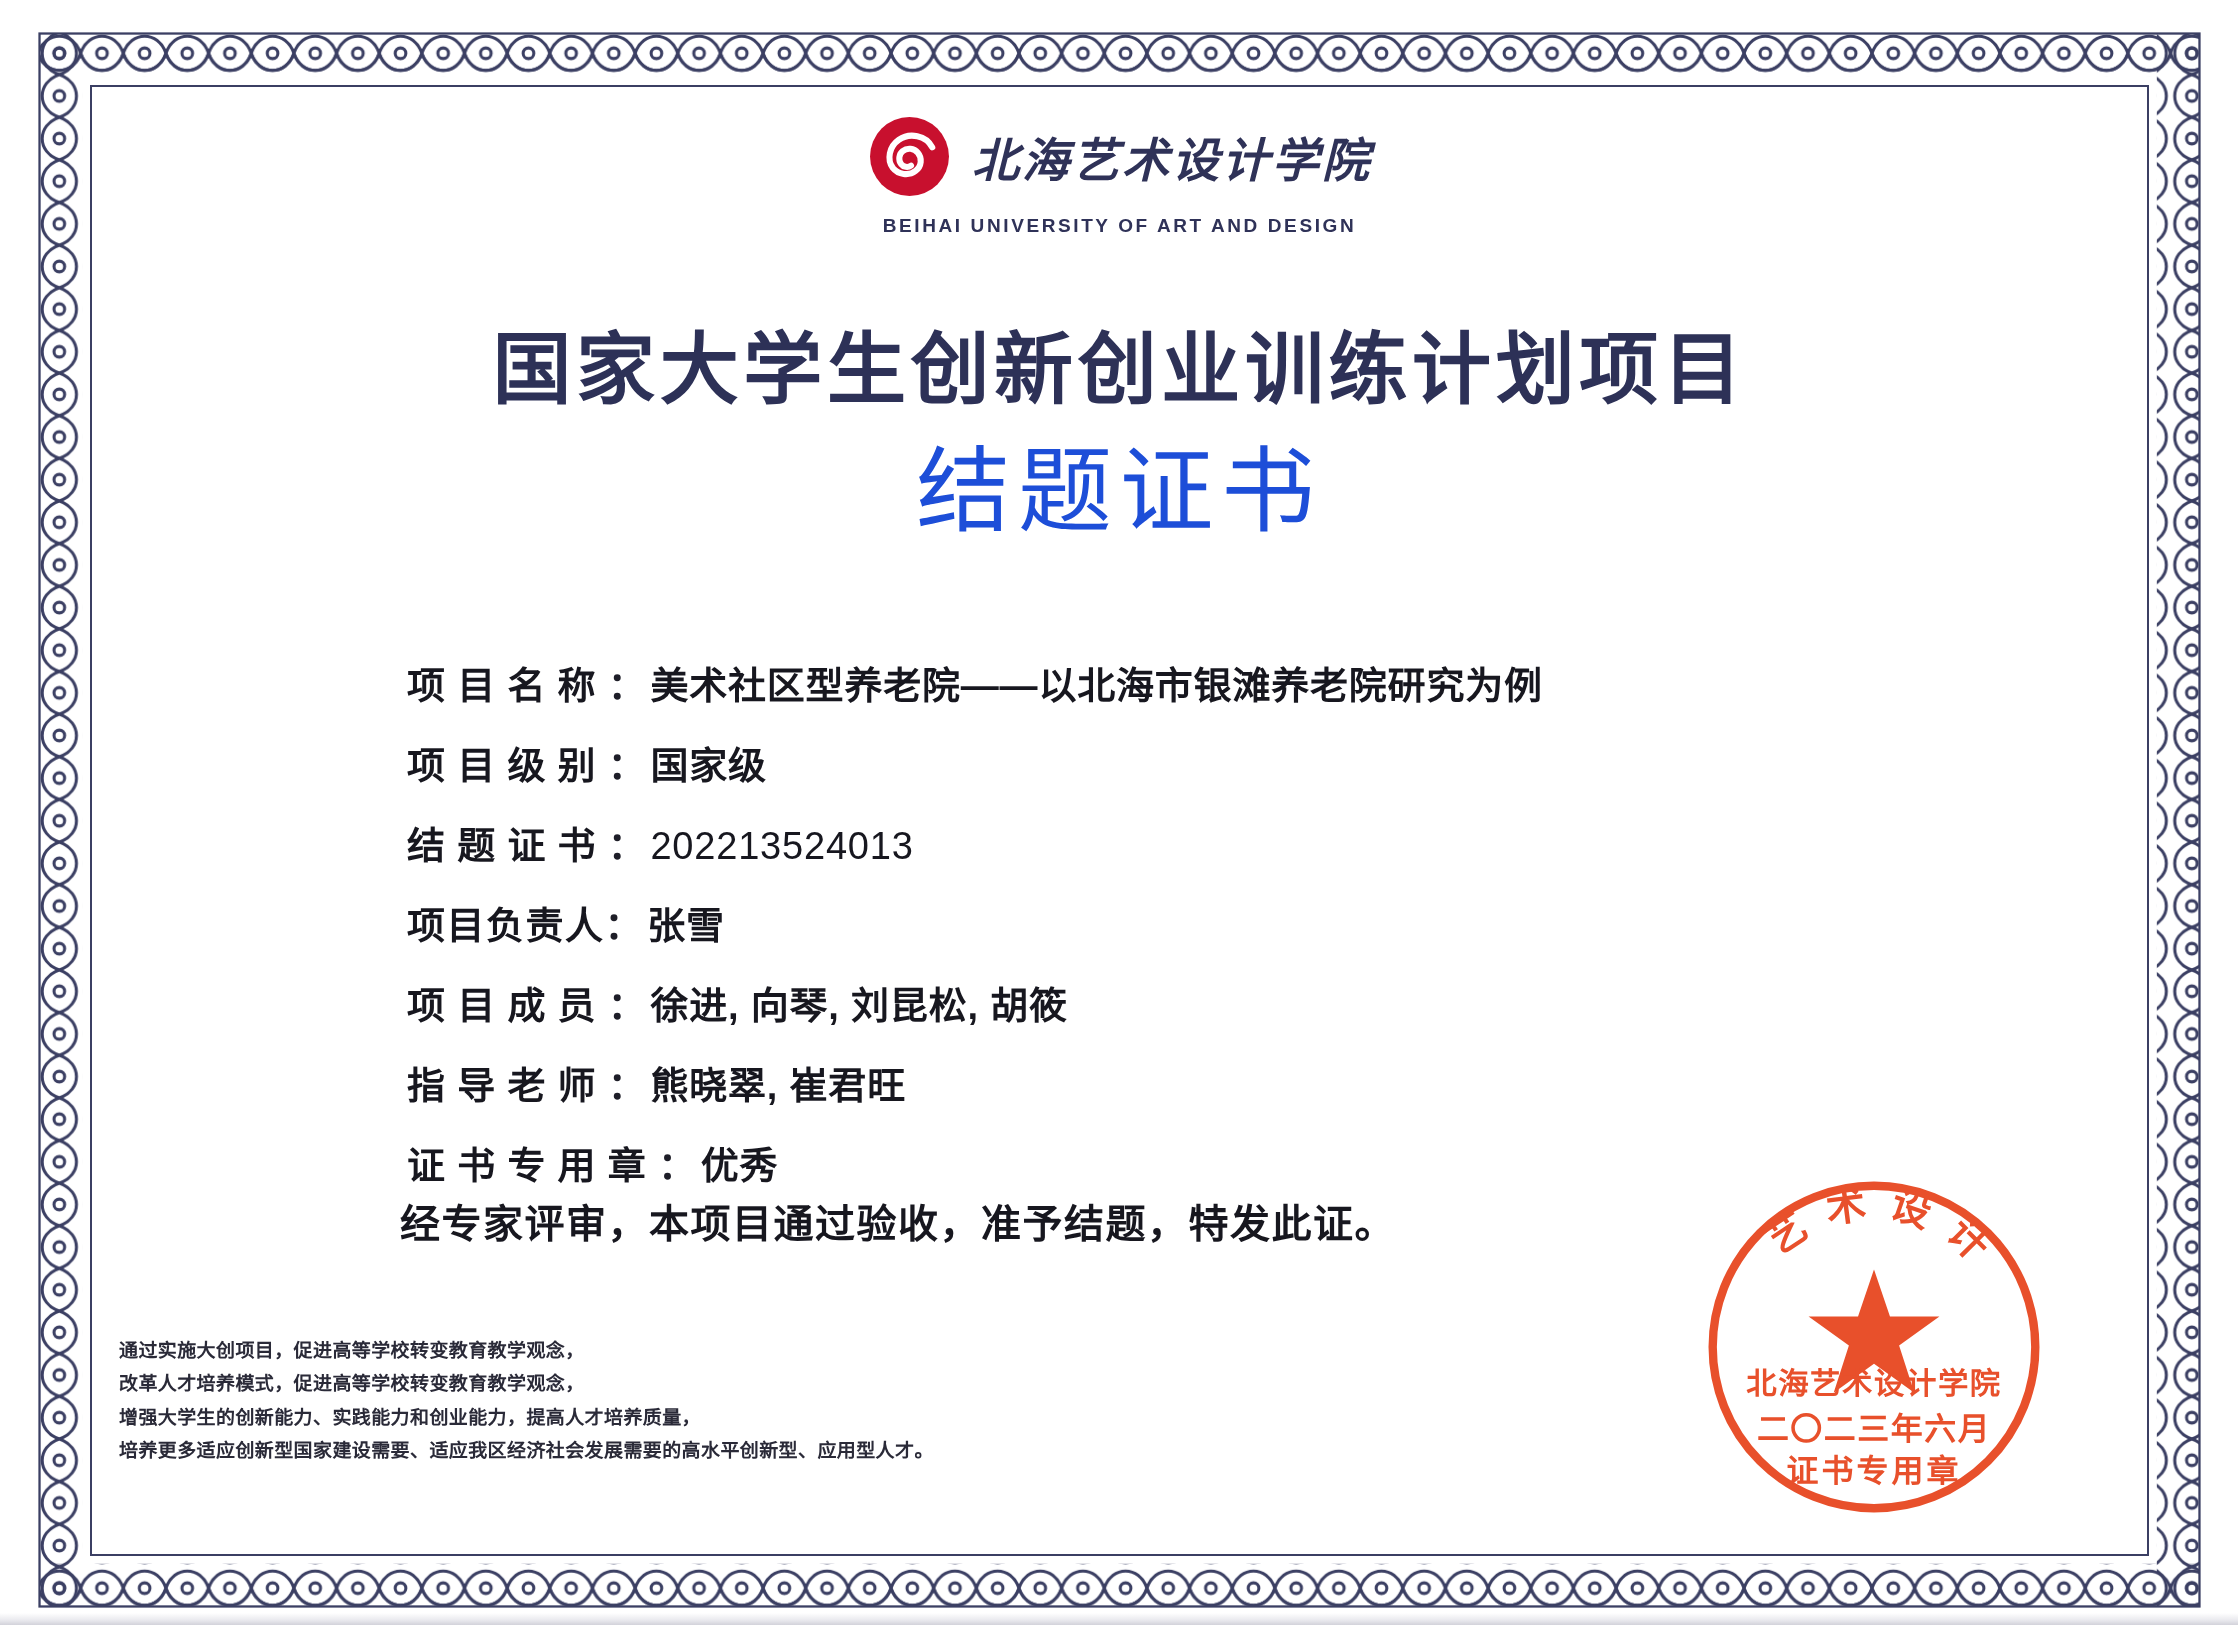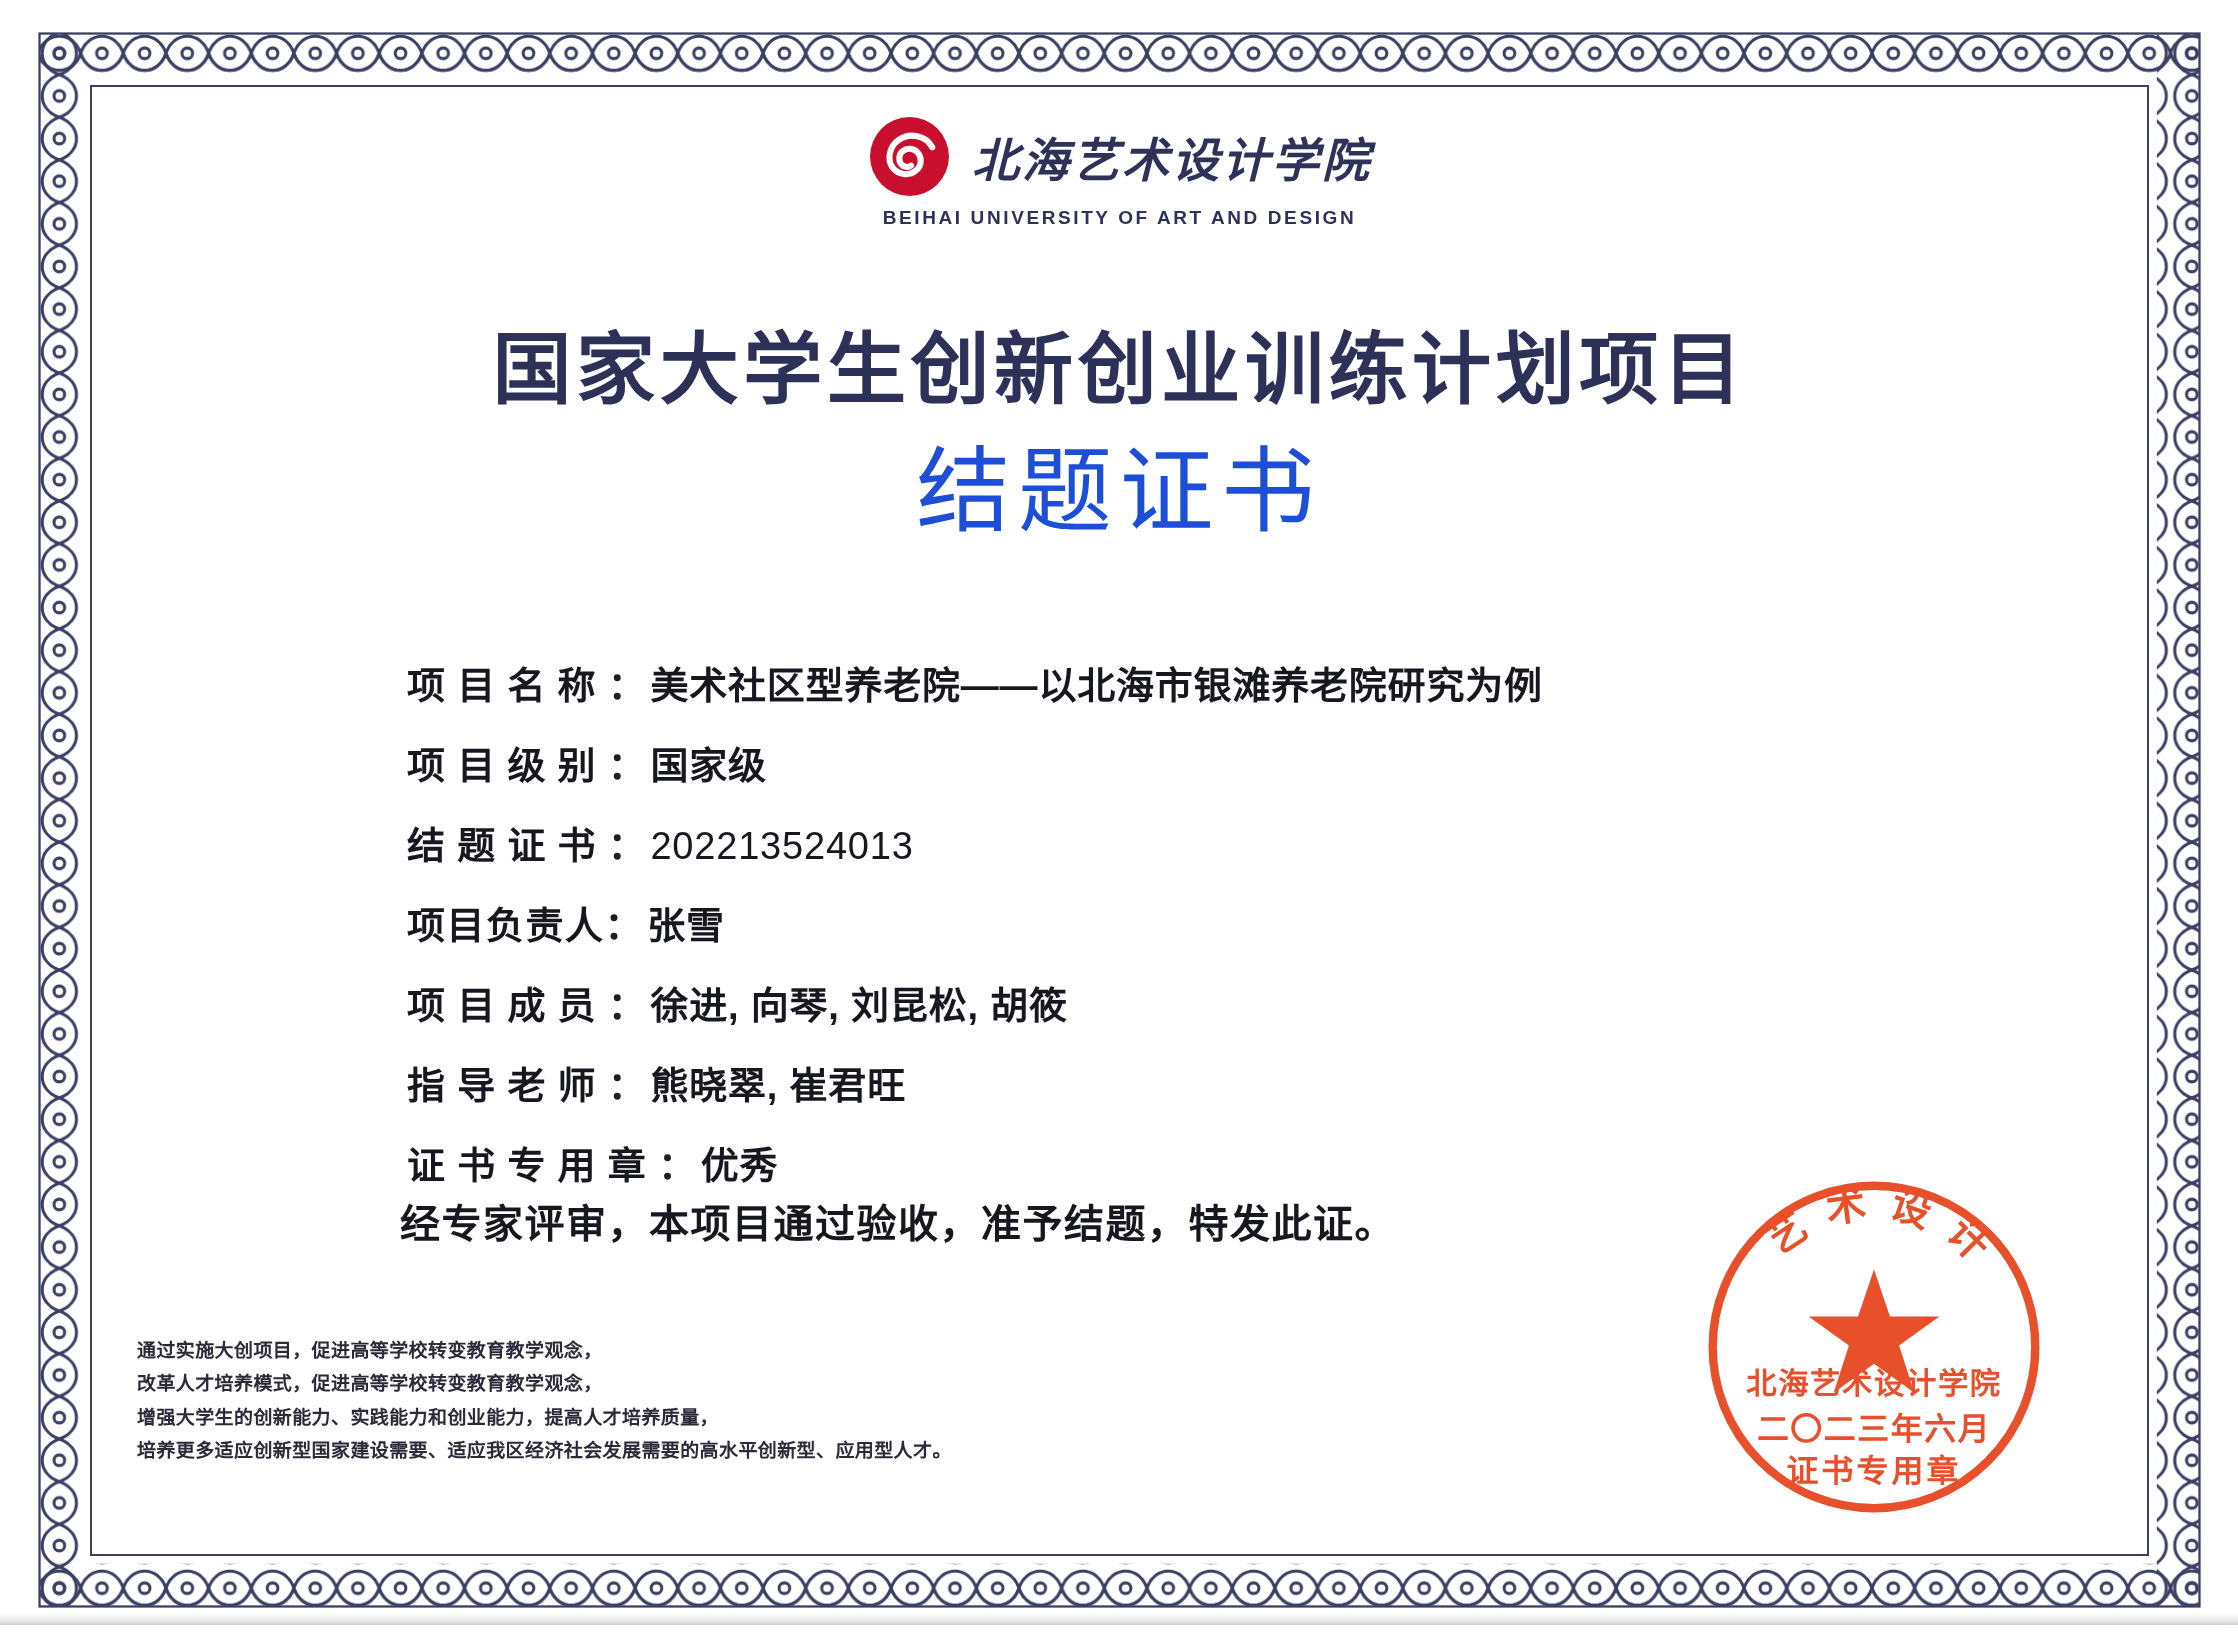--- a/index.html
+++ b/index.html
@@ -79,21 +79,21 @@
   .logo-cn {
     font-family: "Liberation Serif", "DejaVu Serif", serif;
     font-size: 47px;
     letter-spacing: 3px;
     color: #2f3258;
     font-weight: 700;
     font-style: italic;
     white-space: nowrap;
   }
   .logo-en {
-    margin-top: 8px;
+    margin-top: 16px;
     font-size: 19px;
     letter-spacing: 2.6px;
     color: #2f3258;
     font-weight: 700;
     white-space: nowrap;
     text-align: center;
   }
 
   
   .title-main {
@@ -167,21 +167,21 @@
     font-size: 40px;
     font-weight: 700;
     letter-spacing: 1.5px;
     color: #17171f;
     white-space: nowrap;
   }
 
   
   .footer-note {
     position: absolute;
-    left: 137px;
+    left: 119px;
     bottom: 158px;
     font-family: "Liberation Serif", "DejaVu Serif", serif;
     font-size: 19px;
     line-height: 1.75;
     color: #2a2a38;
     font-weight: 700;
     letter-spacing: 0.4px;
   }
   .footer-note div { white-space: nowrap; }
 

